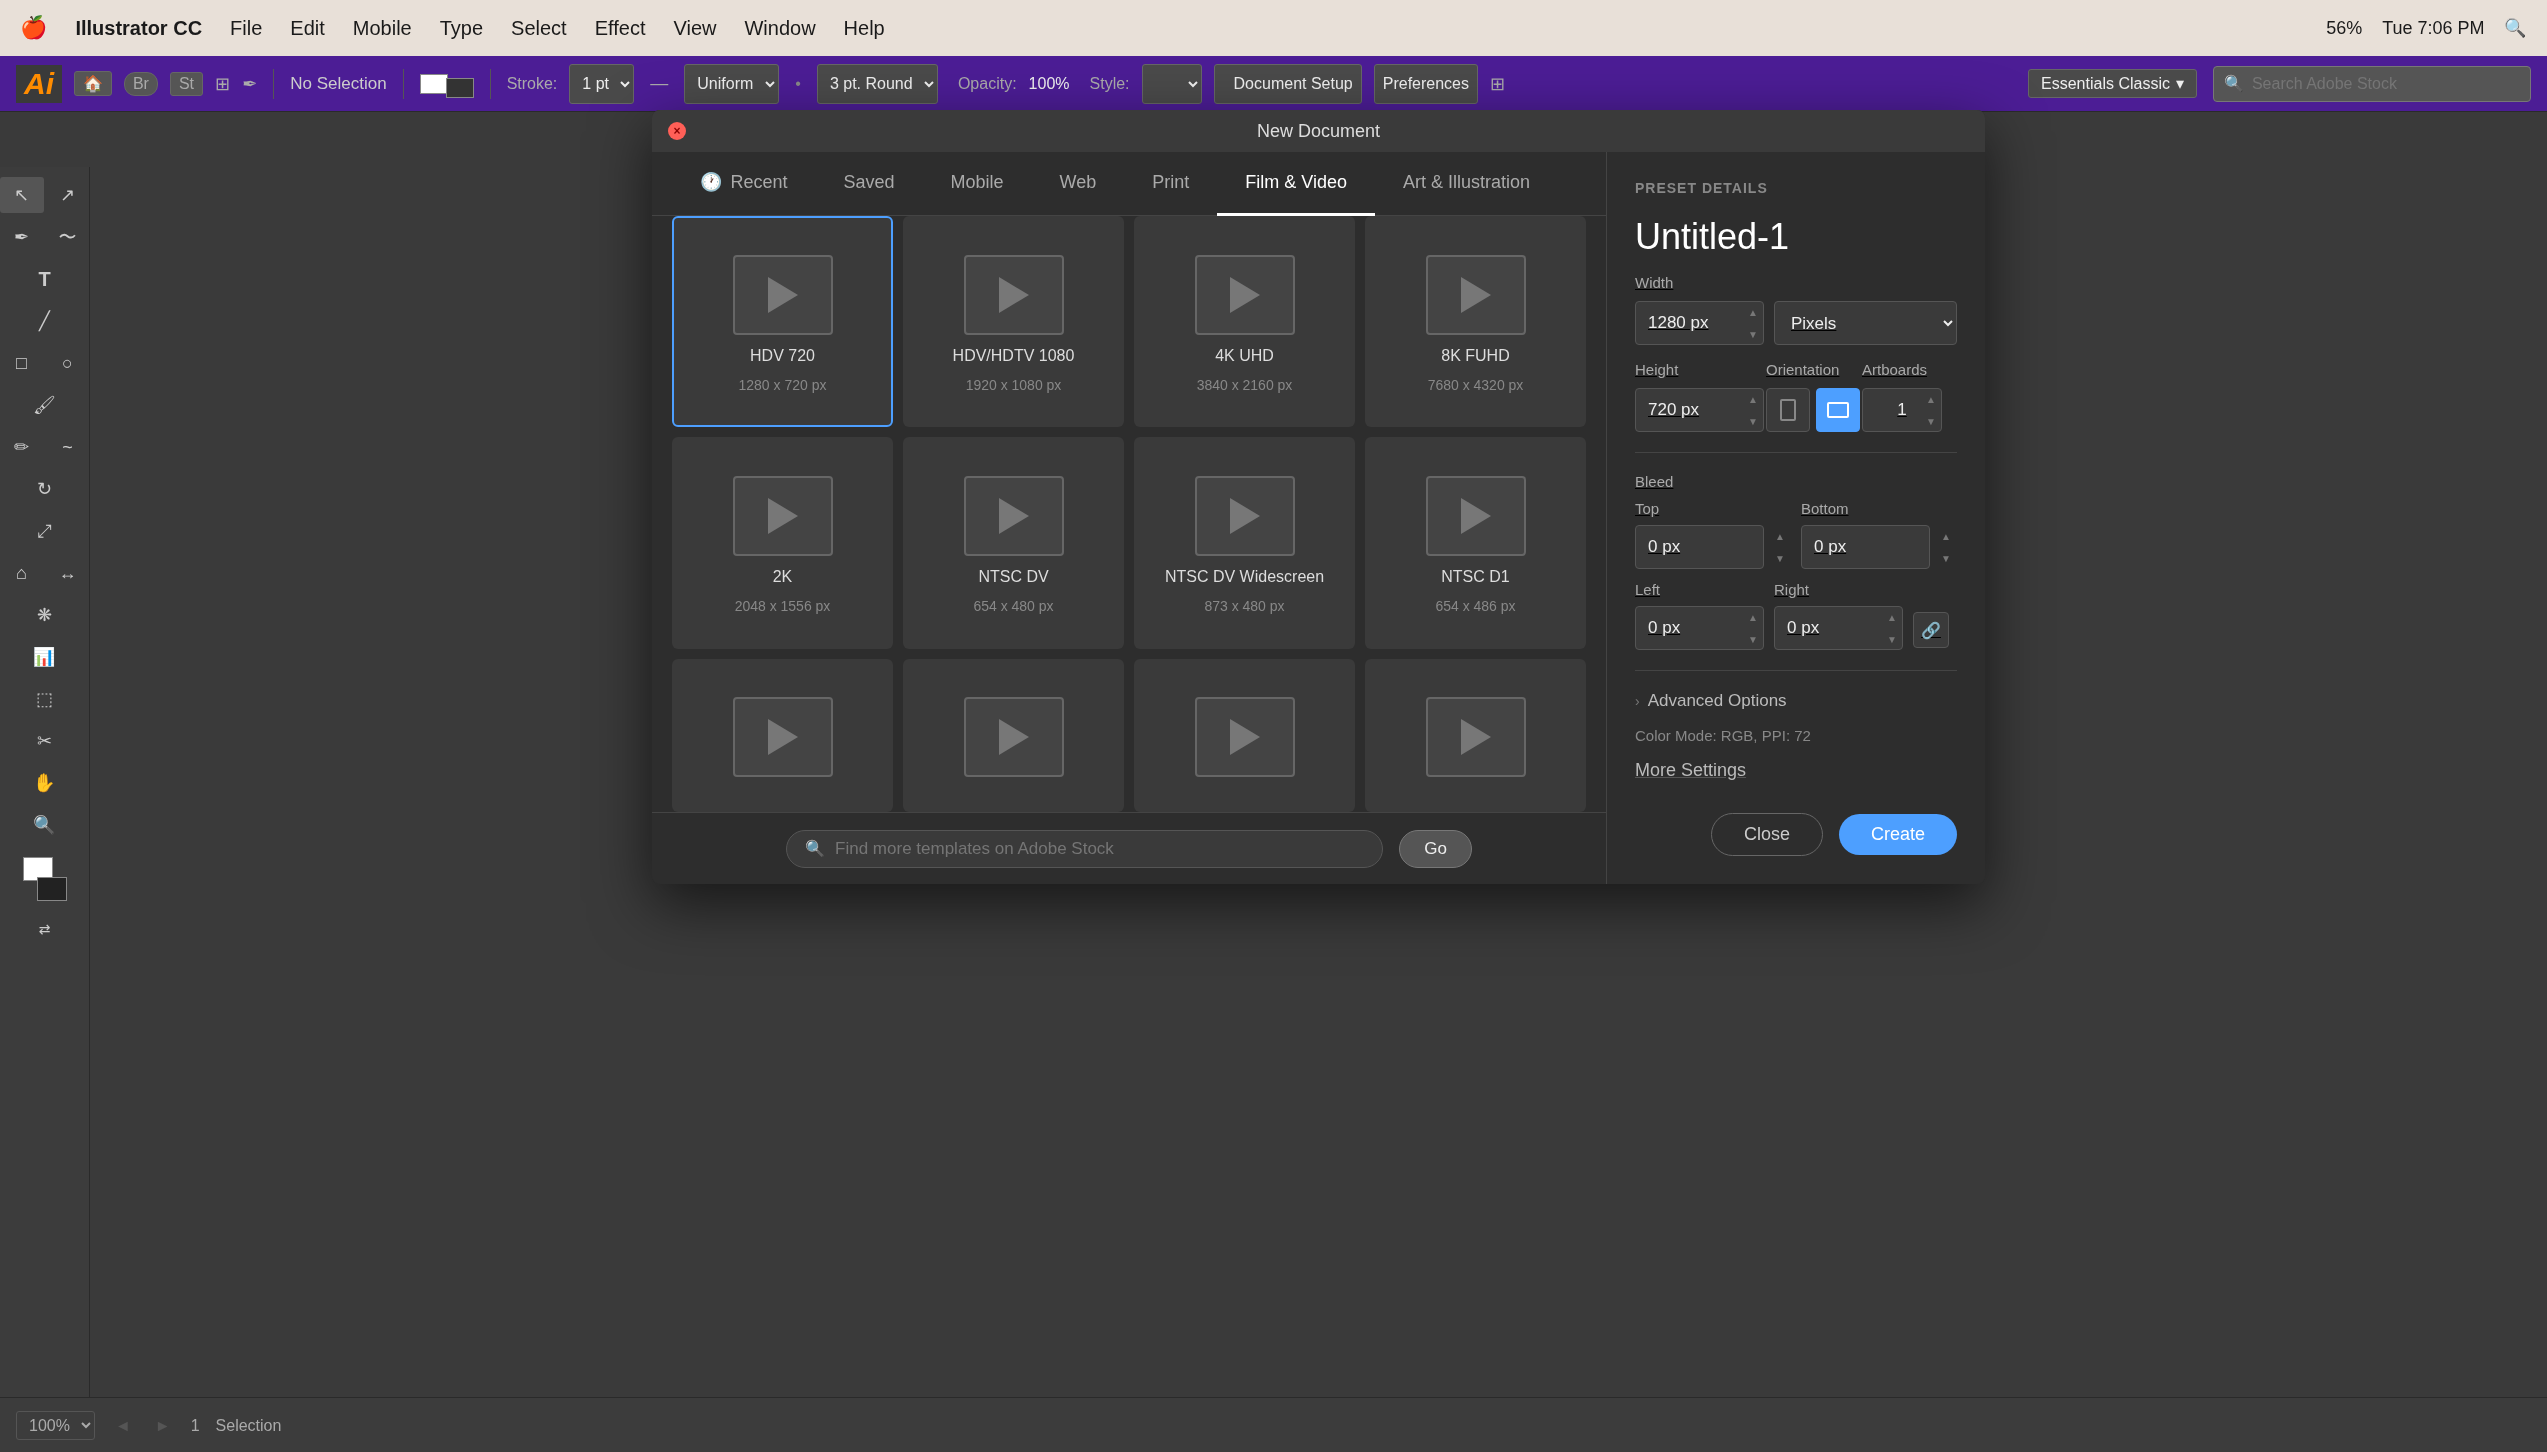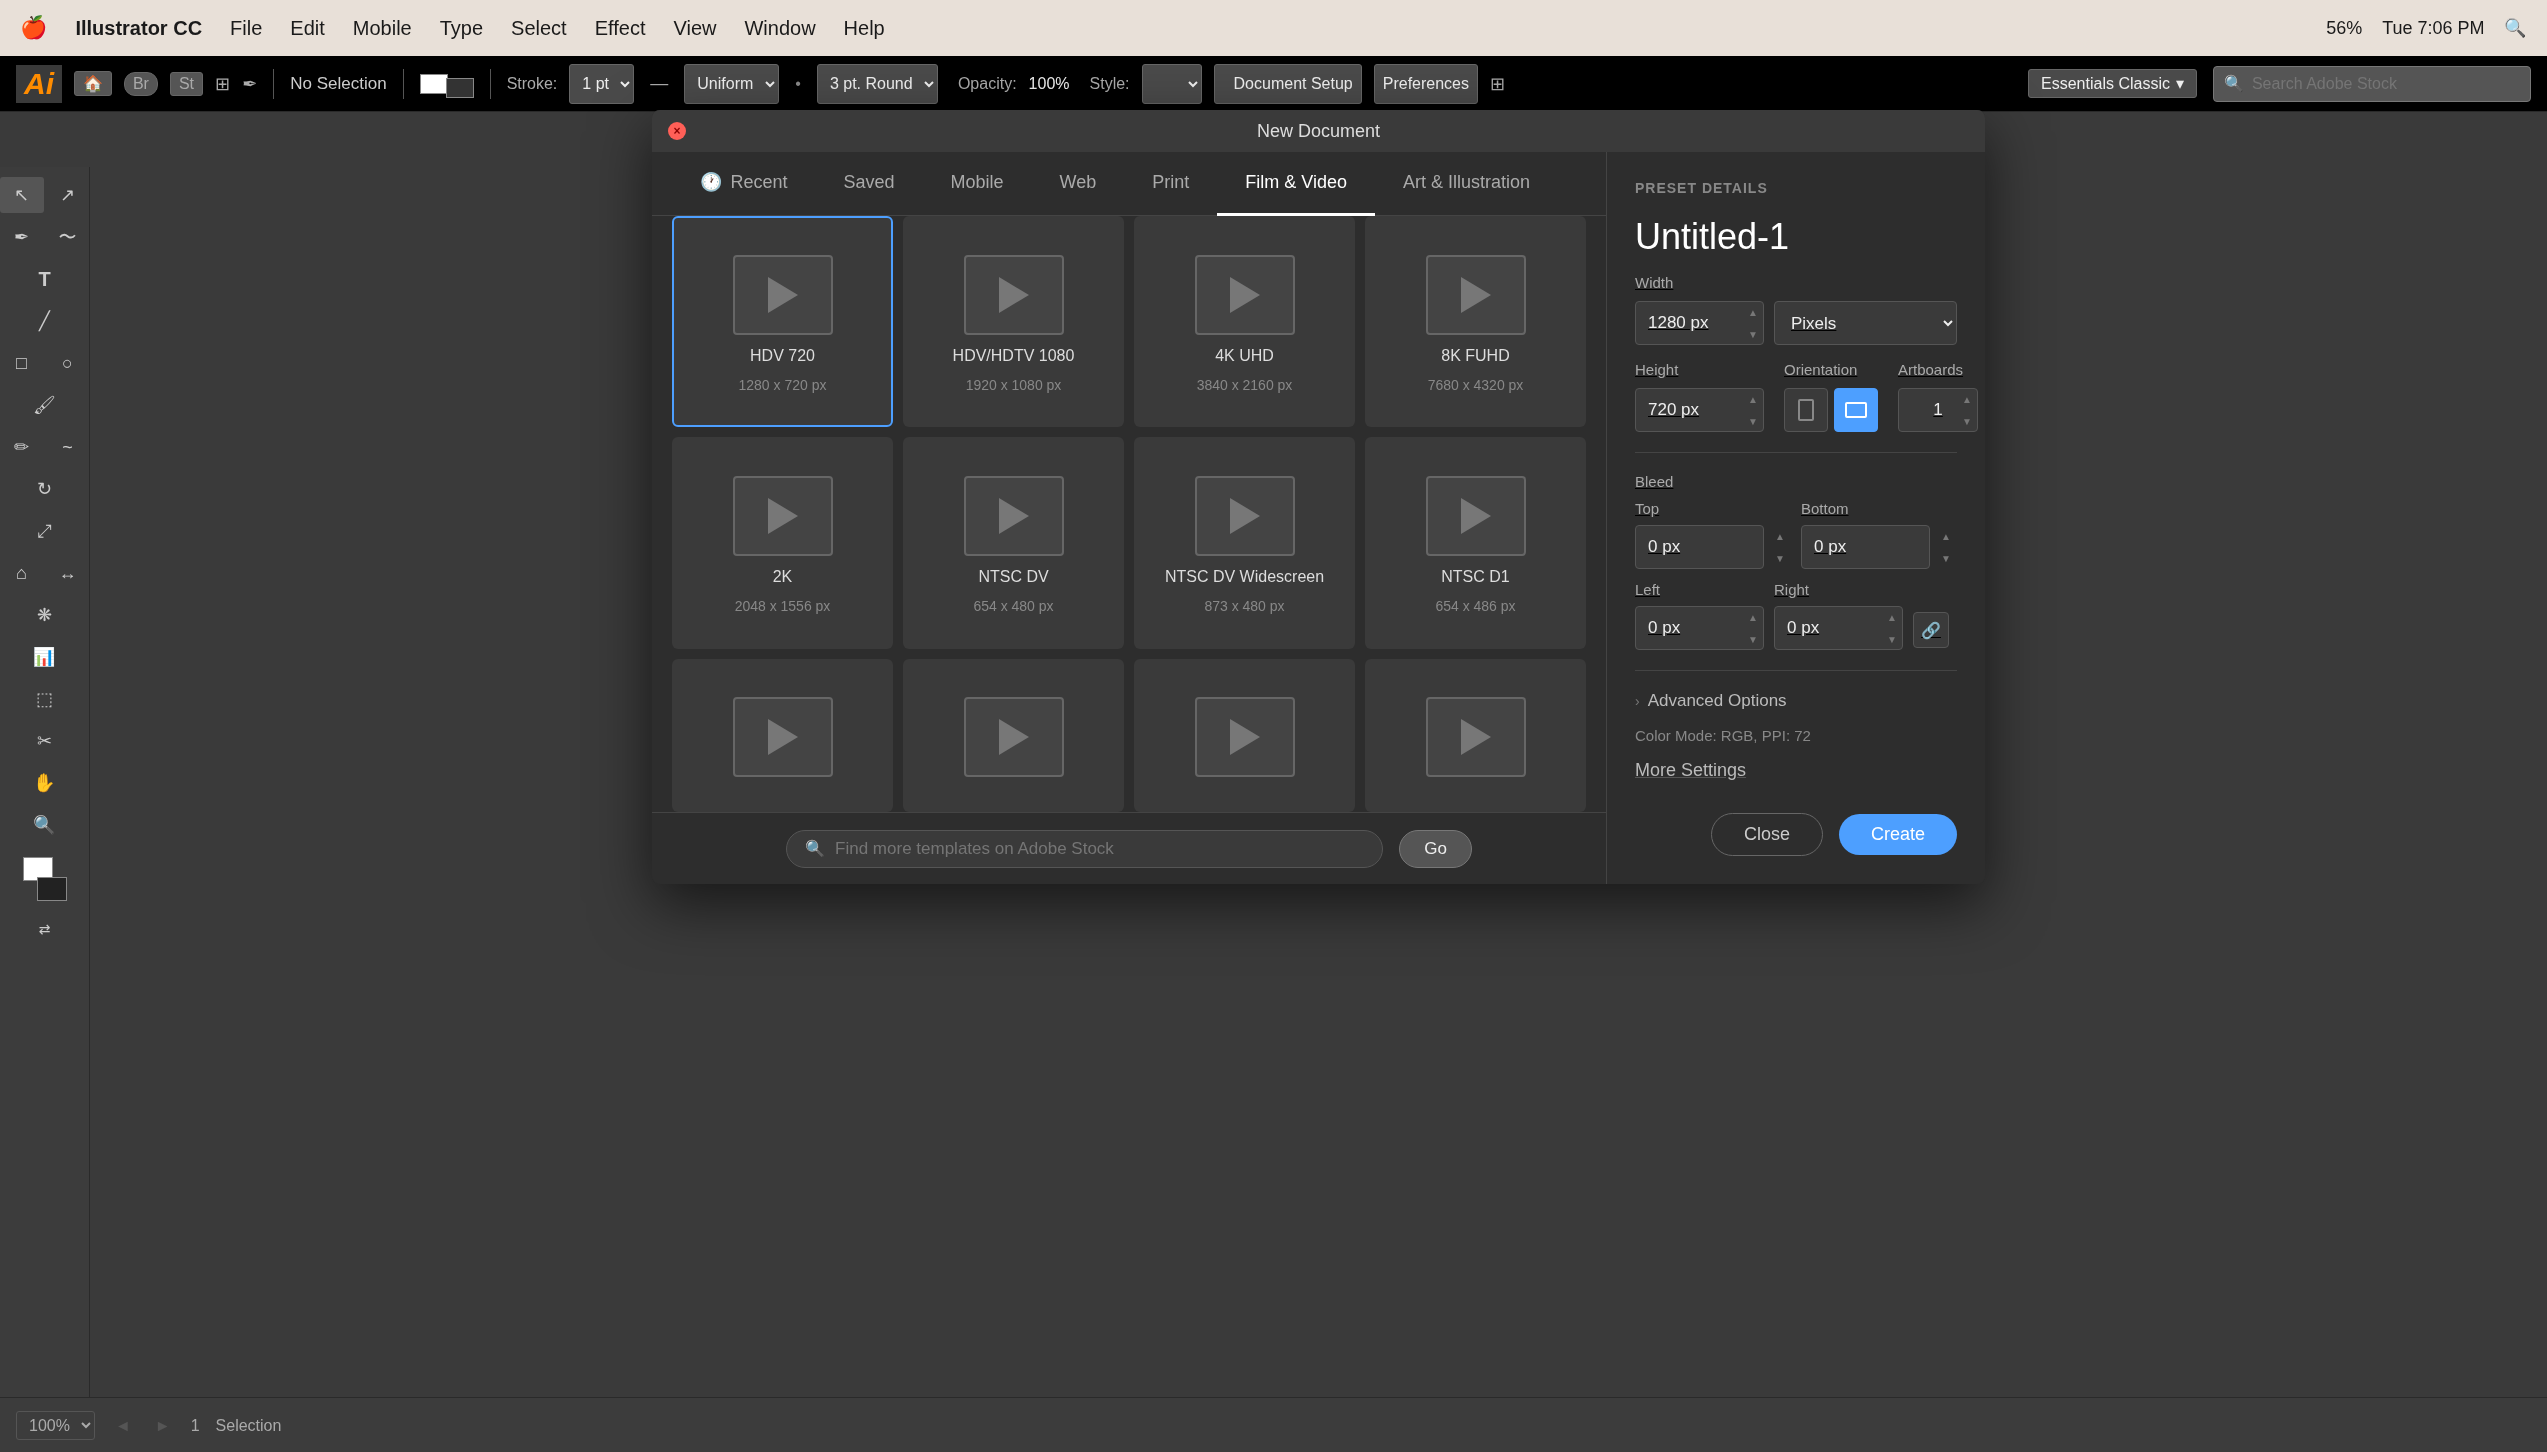--- a/index.html
+++ b/index.html
@@ -42,21 +42,21 @@
     }
     .menubar-right-item {
       font-size: 18px;
       color: #1a1a1a;
     }
 
     
     .toolbar {
       width: 100%;
       height: 56px;
-      background: #000000;
+      background: #4c1d95;
       display: flex;
       align-items: center;
       padding: 0 16px;
       gap: 12px;
       border-bottom: 1px solid #2a2a2a;
     }
     .toolbar-item {
       font-size: 17px;
       color: #ccc;
       display: flex;
@@ -827,21 +827,21 @@
             <select class="form-select">
               <option>Pixels</option>
               <option>Inches</option>
               <option>Centimeters</option>
               <option>Millimeters</option>
               <option>Points</option>
             </select>
           </div>
         </div>
 
-        <div class="form-row" style="align-items:flex-start; gap:20px;">
+        <div class="form-row" style="align-items:flex-start; gap:2px;">
           <div class="form-section">
             <div class="form-label">Height</div>
             <div class="stepper">
               <input class="form-input" type="text" value="720 px" style="">
               <div class="stepper-arrows">
                 <div class="stepper-arrow">▲</div>
                 <div class="stepper-arrow">▼</div>
               </div>
             </div>
           </div>

